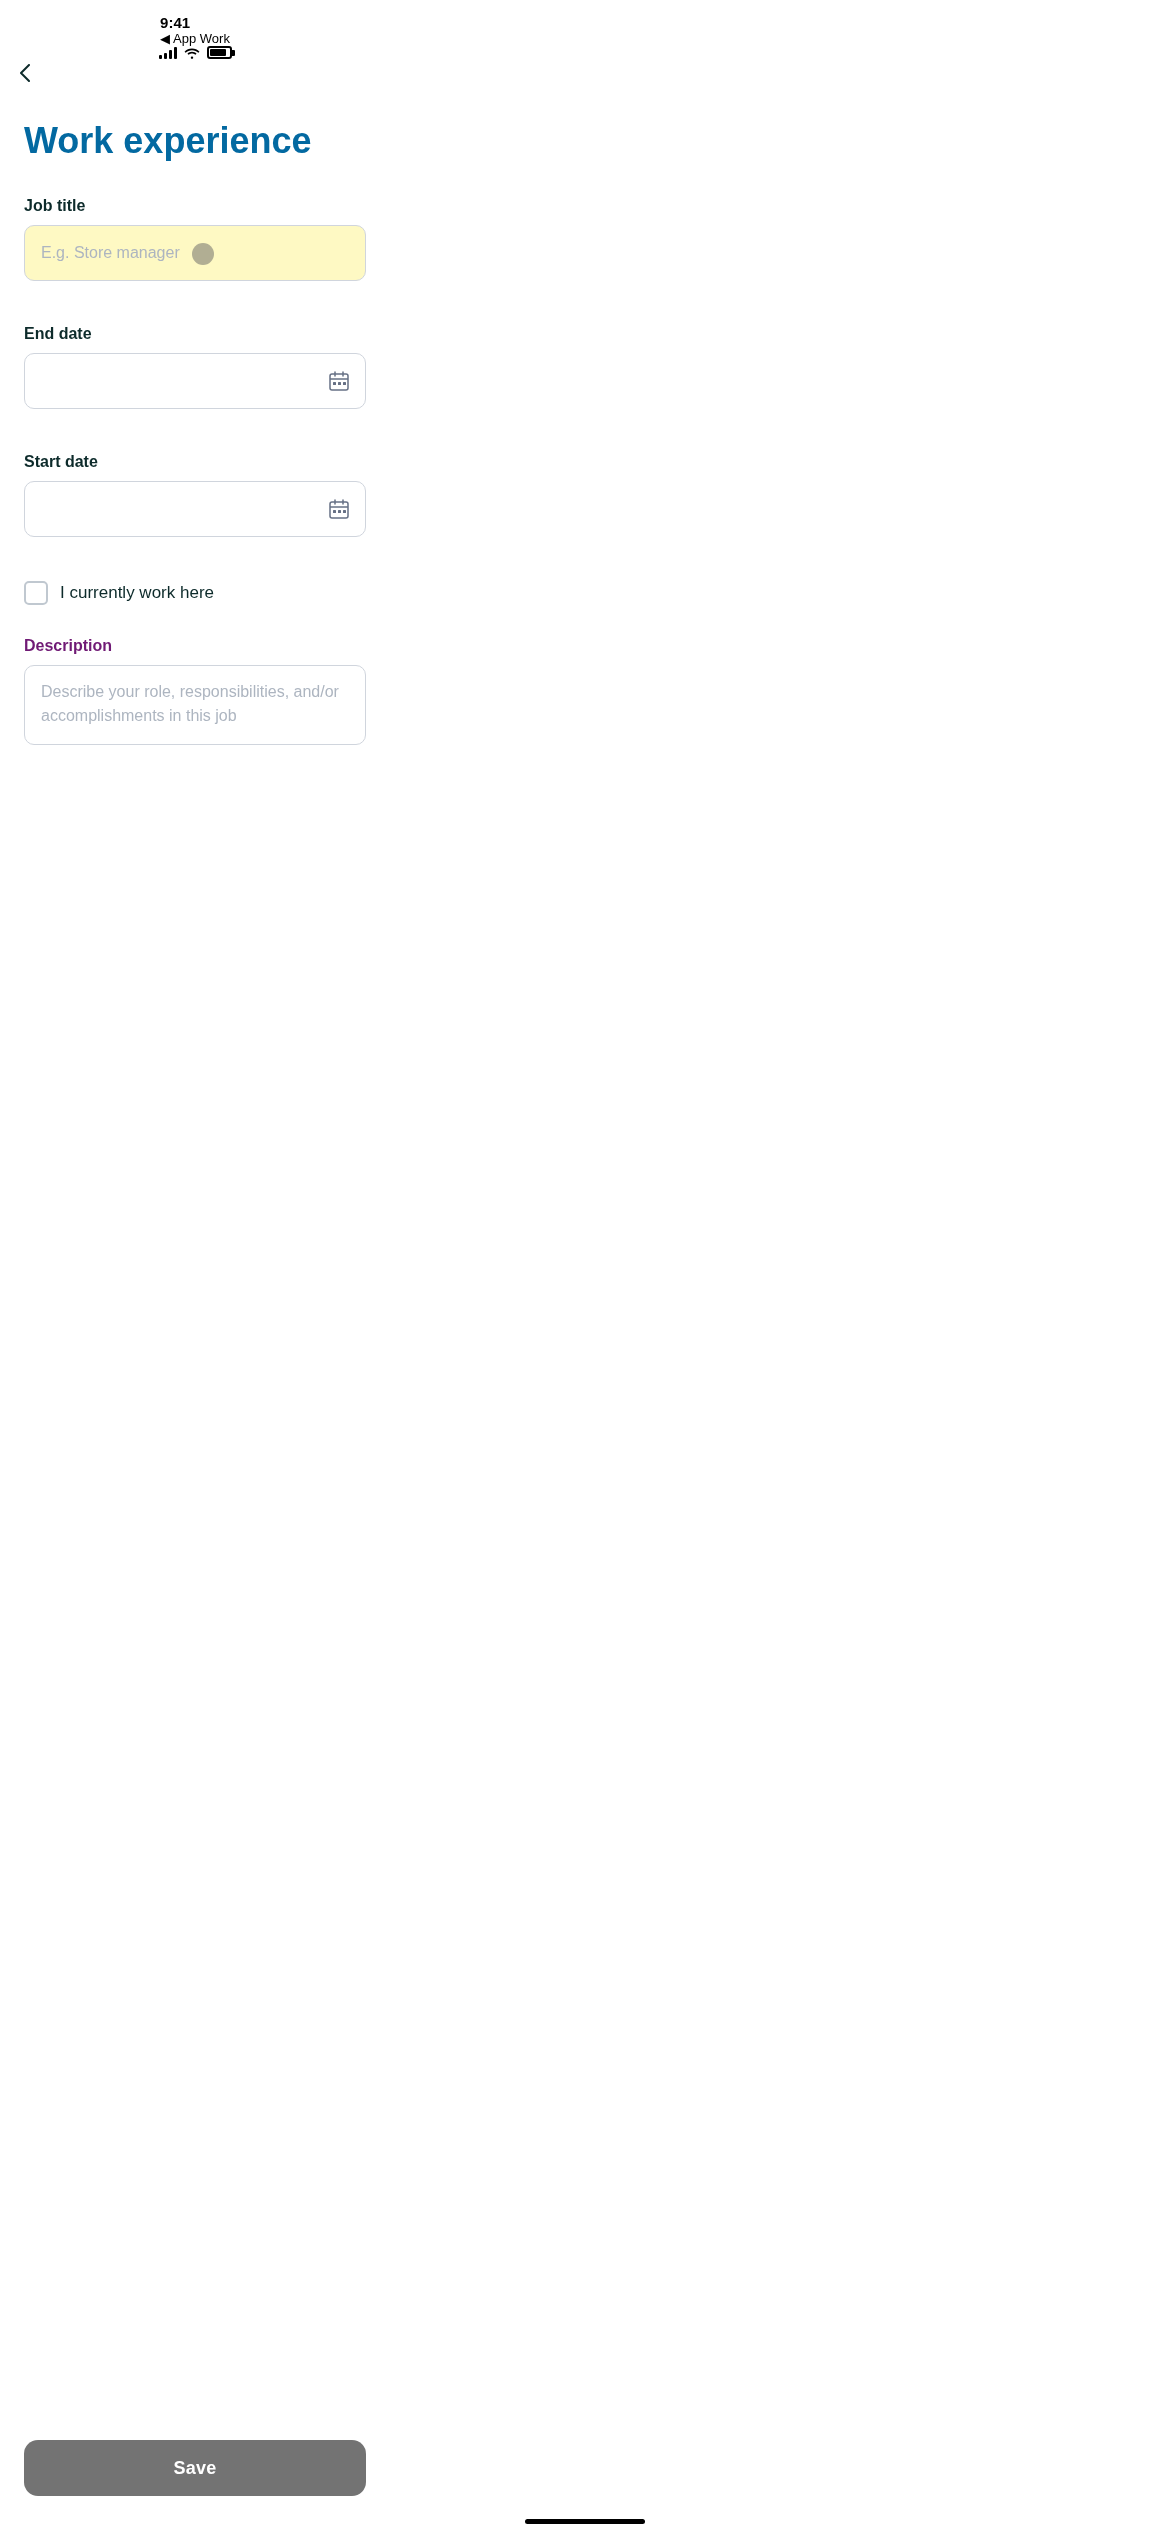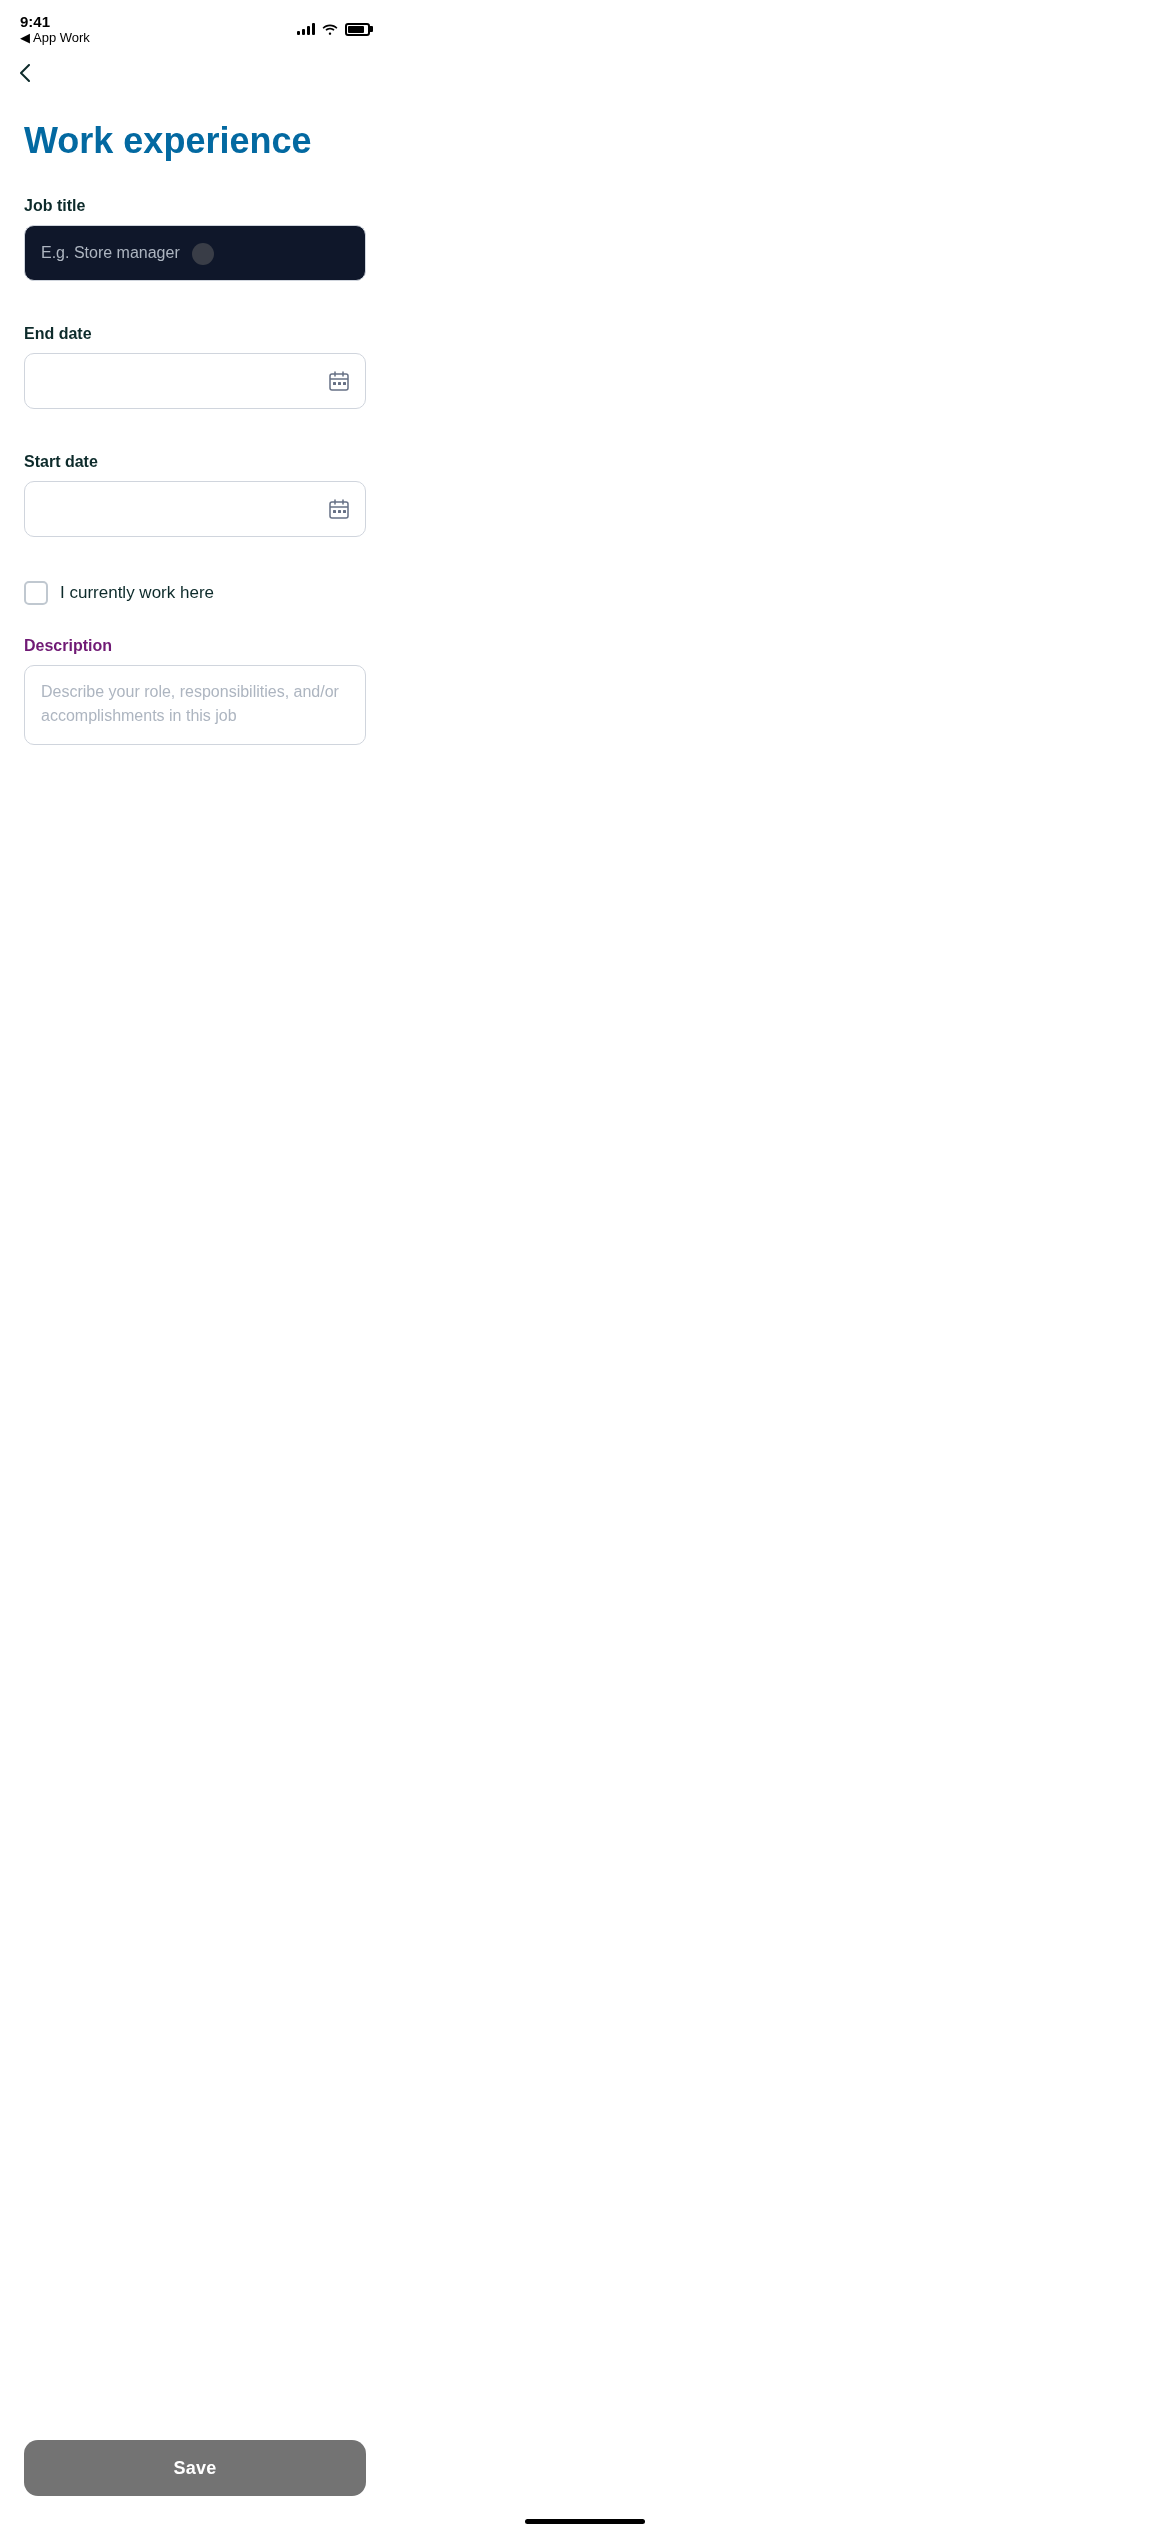--- a/index.html
+++ b/index.html
@@ -18,20 +18,21 @@
       overflow-x: hidden;
     }
 
     
     .status-bar {
       display: flex;
       justify-content: space-between;
       align-items: center;
       padding: 14px 20px 6px 20px;
       height: 50px;
+      flex-direction: column;
     }
 
     .status-time {
       font-size: 15px;
       font-weight: 600;
       color: #000;
     }
 
     .status-app-store {
       font-size: 13px;
@@ -149,21 +150,21 @@
     }
 
     .form-input {
       width: 100%;
       height: 56px;
       border: 1.5px solid #d0d5dd;
       border-radius: 10px;
       padding: 0 16px;
       font-size: 16px;
       color: #667085;
-      background: #0f172a;
+      background: #fef9c3;
       outline: none;
       appearance: none;
       -webkit-appearance: none;
     }
 
     .form-input::placeholder {
       color: #adb5c0;
     }
 
     .form-input-wrapper {

